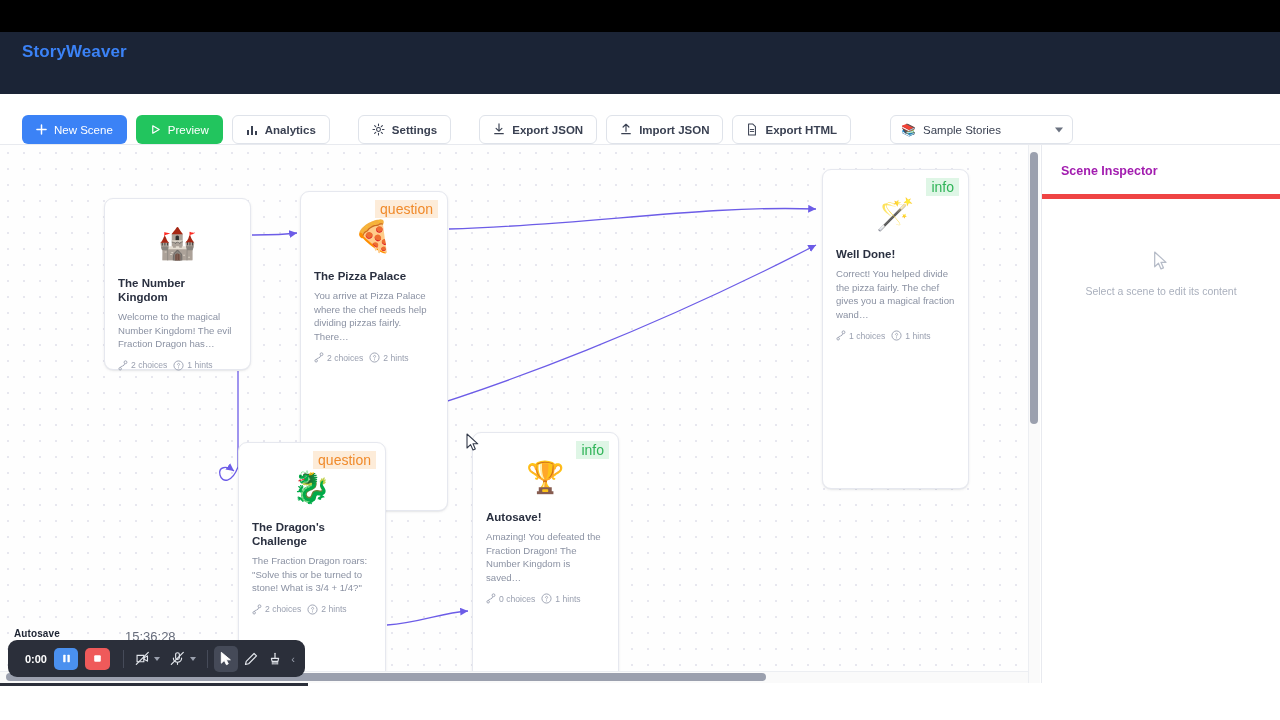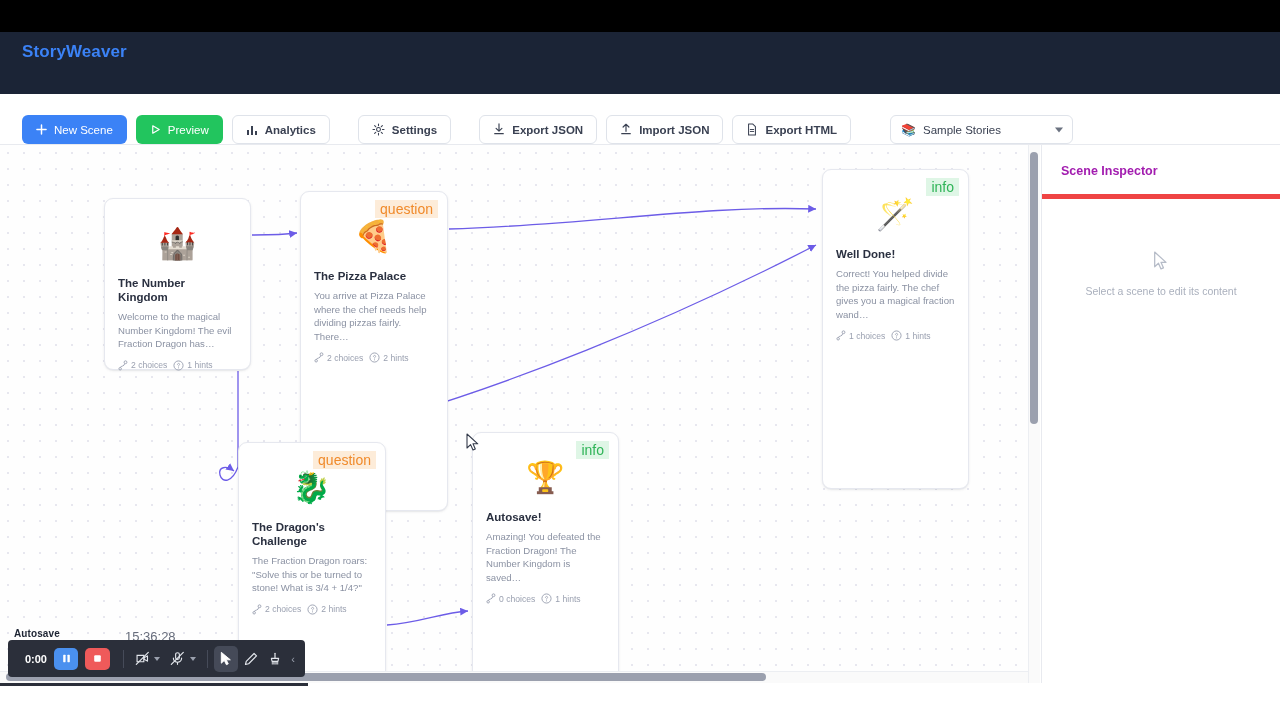--- a/index.html
+++ b/index.html
@@ -171,21 +171,21 @@
     letter-spacing:.1px;
   }
   .autosave-time {
     position:absolute; left:125px; top:629px;
     font-size:13px; color:#666c7b;
   }
 
   
   .recorder {
     position:absolute; left:8px; top:640px; width:297px; height:37px;
-    background:#2b2f3a; border-radius:4px;
+    background:#2b2f3a; border-radius:9px;
     display:flex; align-items:center; padding:0 10px; gap:0;
   }
   .rec-time {
     color:#ffffff; font-size:11px; font-weight:bold; width:38px;
     text-align:center; font-family:"Liberation Sans", sans-serif;
   }
   .rec-btn {
     width:26px; height:22px; border-radius:5px; display:flex;
     align-items:center; justify-content:center; cursor:pointer;
     margin-right:7px;

